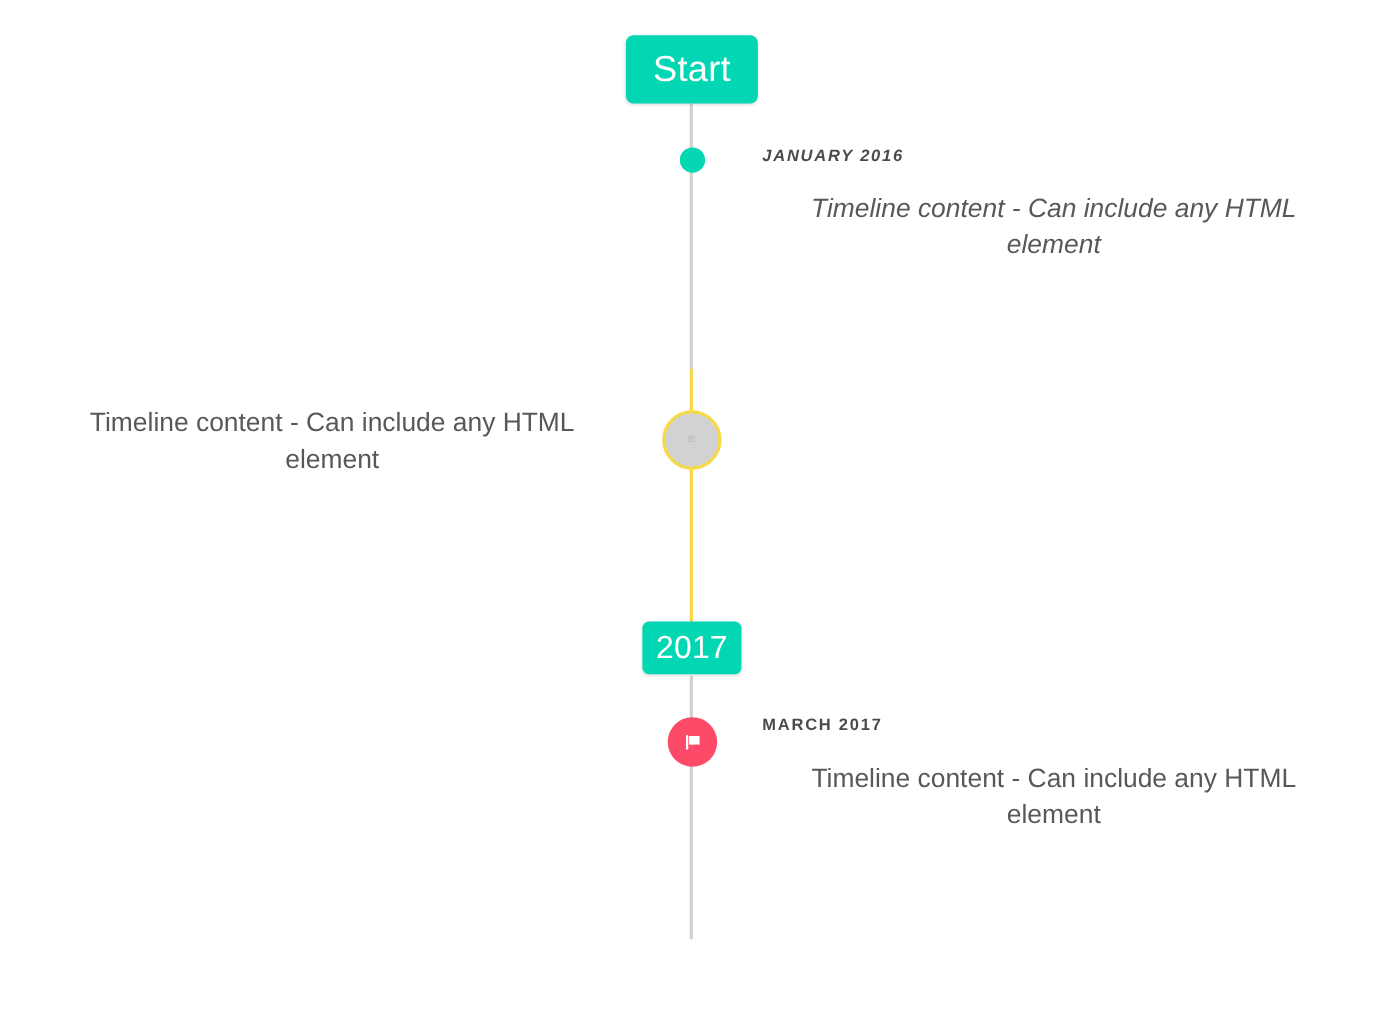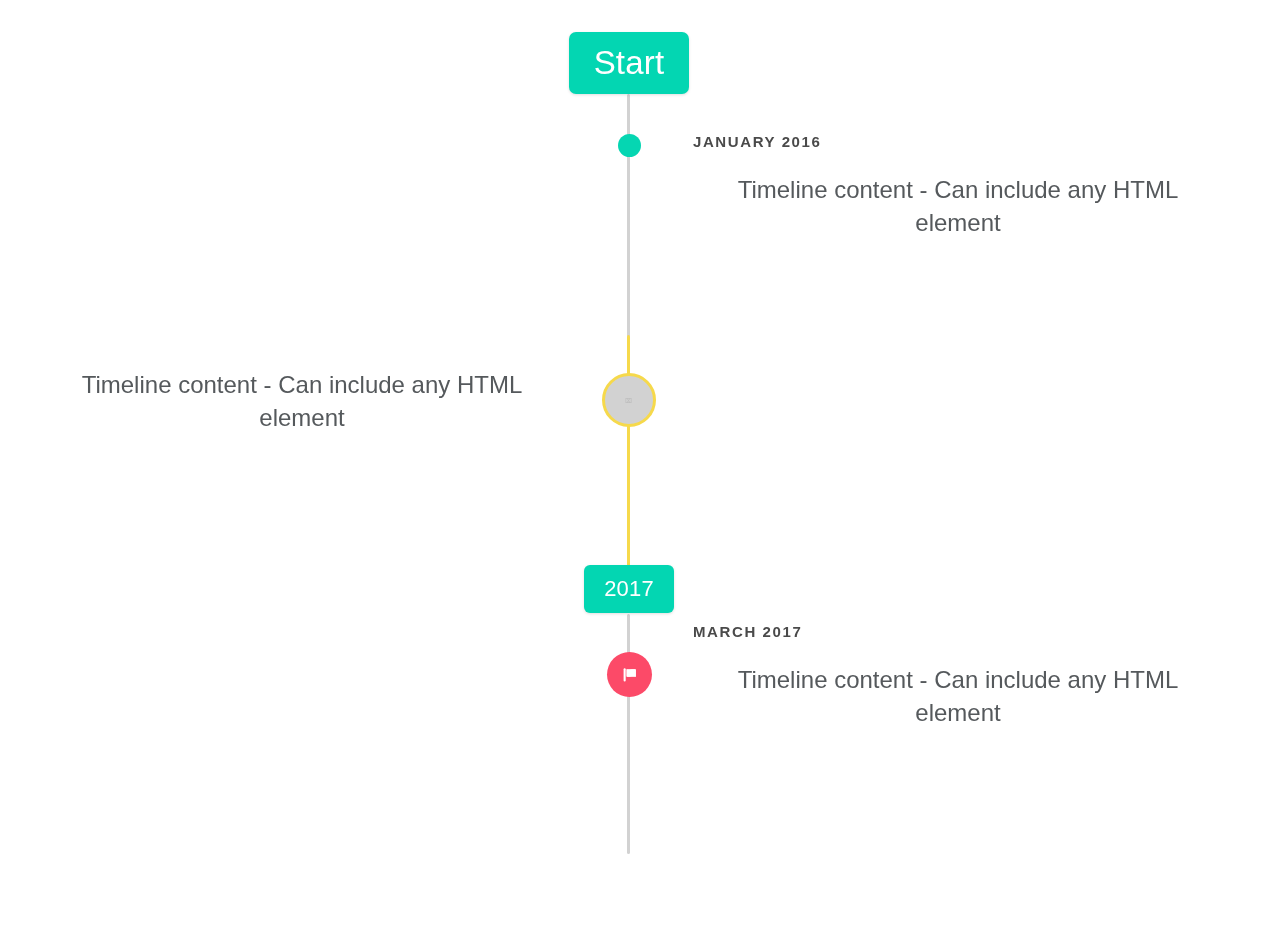--- a/index.html
+++ b/index.html
@@ -49,21 +49,21 @@
     white-space: nowrap;
   }
   .badge-start {
     left: 569px; top: 32px;
     width: 120px; height: 62px;
     font-size: 33px;
   }
   .badge-mid {
     left: 584px; top: 565px;
     width: 90px; height: 48px;
-    font-size: 22px;
+    font-size: 29px;
     border-radius: 6px;
   }
   .badge-end {
     left: 576px; top: 848px;
     width: 106px; height: 64px;
     font-size: 33px;
   }
 
   
   .marker {
@@ -124,23 +124,23 @@
     left: 693px;
     width: 530px;
     text-align: left;
   }
   .entry-left {
     left: 40px;
     width: 524px;
     text-align: right;
   }
 
-  .entry-jan   { top: 133px; }
+  .entry-jan   { top: 133px; font-style: italic; }
   .entry-feb   { top: 368px; }
-  .entry-mar   { top: 623px; }
+  .entry-mar   { top: 651px; }
 </style>
 </head>
 <body>
 
 <div class="timeline">
 
   <div class="rail rail-grey-1"></div>
   <div class="rail rail-yellow"></div>
   <div class="rail rail-grey-2"></div>
 

